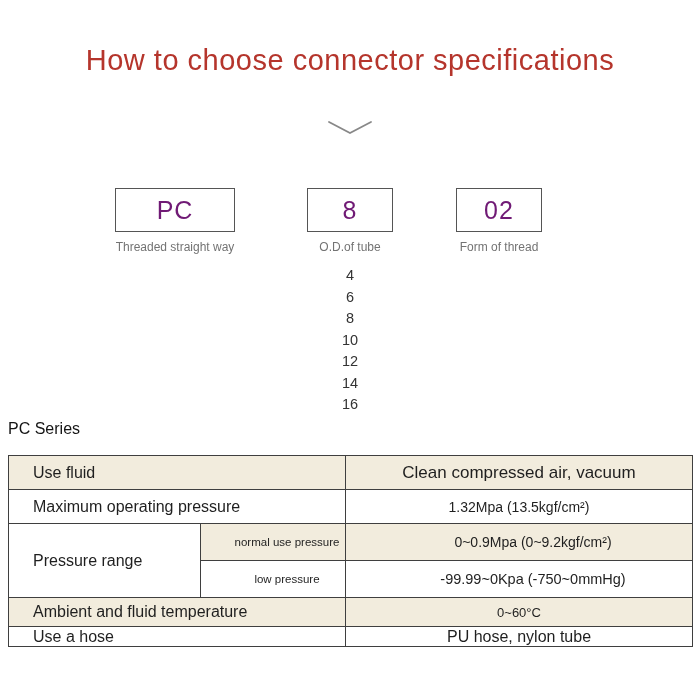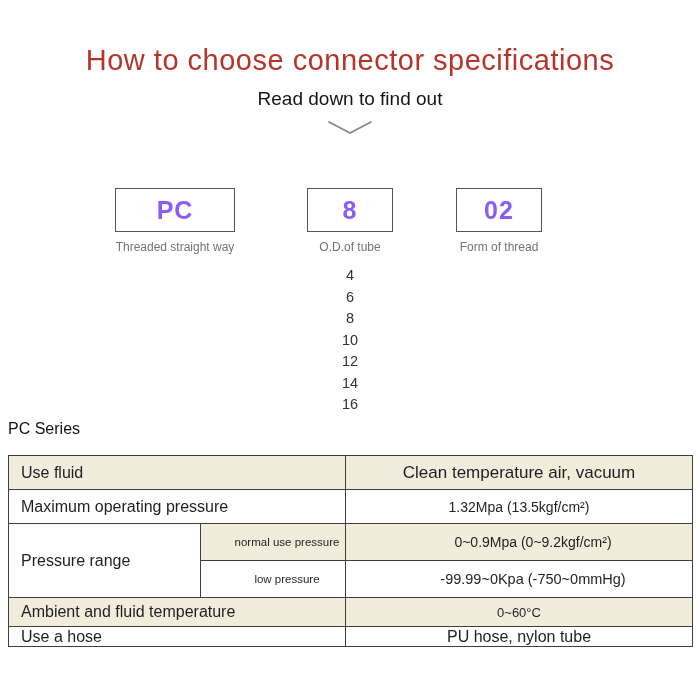--- a/index.html
+++ b/index.html
@@ -22,21 +22,21 @@
     display:flex; justify-content:center;
   }
   
   .box-group { position:absolute; top:188px; text-align:center; }
   .bg-1 { left:115px; width:120px; }
   .bg-2 { left:307px; width:86px; }
   .bg-3 { left:456px; width:86px; }
   .code-box {
     width:100%; height:44px; border:1.5px solid #555;
     display:flex; align-items:center; justify-content:center;
-    font-size:25px; font-weight:700; color:#8b5cf6; background:#fff;
+    font-size:25px; font-weight:400; color:#701a75; background:#fff;
     letter-spacing:1px;
   }
   .box-caption {
     margin-top:8px; font-size:12px; color:#737373; white-space:nowrap;
     font-weight:400;
   }
   .option-list {
     margin-top:11px; font-size:14.5px; color:#333; line-height:21.5px;
     text-align:center;
   }
@@ -45,35 +45,34 @@
     position:absolute; top:420px; left:8px;
     font-size:16px; font-weight:400; color:#141414;
   }
   table.spec {
     position:absolute; top:455px; left:8px; width:684px;
     border-collapse:collapse; table-layout:fixed;
   }
   table.spec td {
     border:1px solid #3f3f3f; color:#1f1f1f; vertical-align:middle;
   }
-  .lbl { text-align:left; padding-left:12px; font-size:16px; }
+  .lbl { text-align:left; padding-left:24px; font-size:16px; }
   .val { text-align:center; }
   .sub-lbl { text-align:center; font-size:11.5px; color:#2b2b2b; }
   .beige { background:#f2ecdd; }
   .h34 { height:34px; } .h37 { height:37px;padding-left:28px; } .h31 { height:29px; } .h33 { height:20px; }
   .fs17 { font-size:17px; } .fs16 { font-size:16px; }
   .fs14 { font-size:14px; } .fs145 { font-size:14.5px; } .fs13 { font-size:13px; }
 </style>
 </head>
 <body>
 
 <div class="page">
 
   <div class="title">How to choose connector specifications</div>
-  <div class="subtitle">Read down to find out</div>
 
   <div class="chevron-wrap">
     <svg width="46" height="16" viewBox="0 0 46 16" aria-hidden="true">
       <polyline points="2,2 23,13 44,2" fill="none" stroke="#888888" stroke-width="1.8" stroke-linecap="round"></polyline>
     </svg>
   </div>
 
   <div class="box-group bg-1">
     <div class="code-box">PC</div>
     <div class="box-caption">Threaded straight way</div>
@@ -102,21 +101,21 @@
 
   <table class="spec">
     <colgroup>
         <col style="width:192px">
         <col style="width:145px">
         <col style="width:347px">
       </colgroup>
     <tbody>
       <tr>
         <td colspan="2" class="lbl beige h34">Use fluid</td>
-        <td class="val beige fs17 h34">Clean temperature air, vacuum</td>
+        <td class="val beige fs17 h34">Clean compressed air, vacuum</td>
       </tr>
       <tr>
         <td colspan="2" class="lbl h34">Maximum operating pressure</td>
         <td class="val fs14 h34">1.32Mpa (13.5kgf/cm²)</td>
       </tr>
       <tr>
         <td rowspan="2" class="lbl">Pressure range</td>
         <td class="sub-lbl beige h37">normal use pressure</td>
         <td class="val beige fs14 h37">0~0.9Mpa (0~9.2kgf/cm²)</td>
       </tr>

